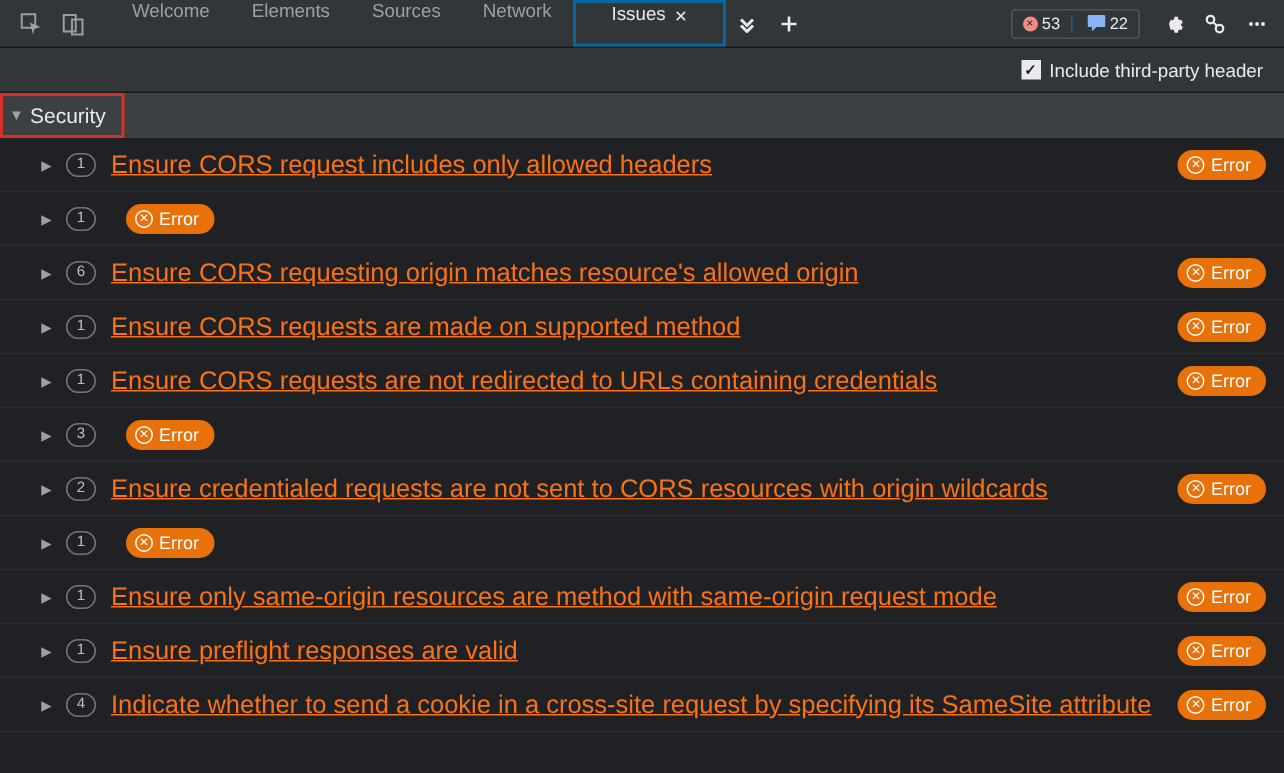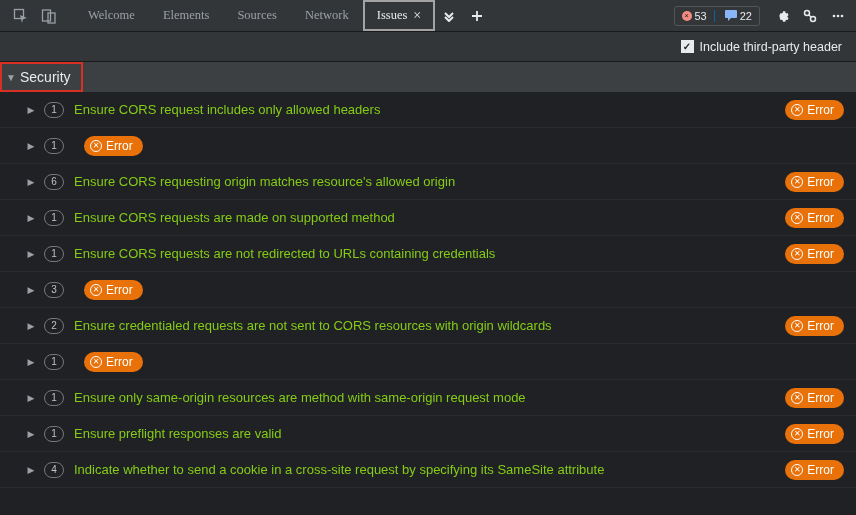--- a/index.html
+++ b/index.html
@@ -36,35 +36,34 @@
       cursor: pointer;
     }
     .tabs {
       display: flex;
       align-items: stretch;
       height: 100%;
       margin-left: 8px;
     }
     .tab {
       display: flex;
-      align-items: center;
+      align-items: flex-start;
       padding: 0 14px;
       color: #9aa0a6;
       cursor: pointer;
       font-size: 12.5px;
       position: relative;
-      font-family: Liberation Serif, serif;
     }
     .tab.active {
       color: #e8eaed;
       border-bottom: 2px solid #1a73e8;
     }
     .tab.highlighted {
-      border: 2px solid #a3a3a3;
-      padding: 0 12px;
+      border: 2px solid #0369a1;
+      padding: 0 24px;
     }
     .tab .close {
       margin-left: 6px;
       font-size: 14px;
       color: #e8eaed;
     }
     .toolbar-right {
       margin-left: auto;
       display: flex;
       align-items: center;
@@ -179,25 +178,26 @@
       display: flex;
       align-items: center;
       justify-content: center;
       font-size: 10px;
       color: #bdc1c6;
       margin: 0 10px 0 6px;
       padding: 0 5px;
     }
     .issue-text {
       flex: 1;
-      font-size: 13px;
-      color: #84cc16;
+      font-size: 17px;
+      color: #f97316;
       white-space: nowrap;
       overflow: hidden;
       text-overflow: ellipsis;
+      text-decoration: underline;
     }
     .error-badge {
       background: #e8710a;
       color: #fff;
       border-radius: 12px;
       height: 20px;
       display: flex;
       align-items: center;
       gap: 4px;
       padding: 0 10px 0 6px;

